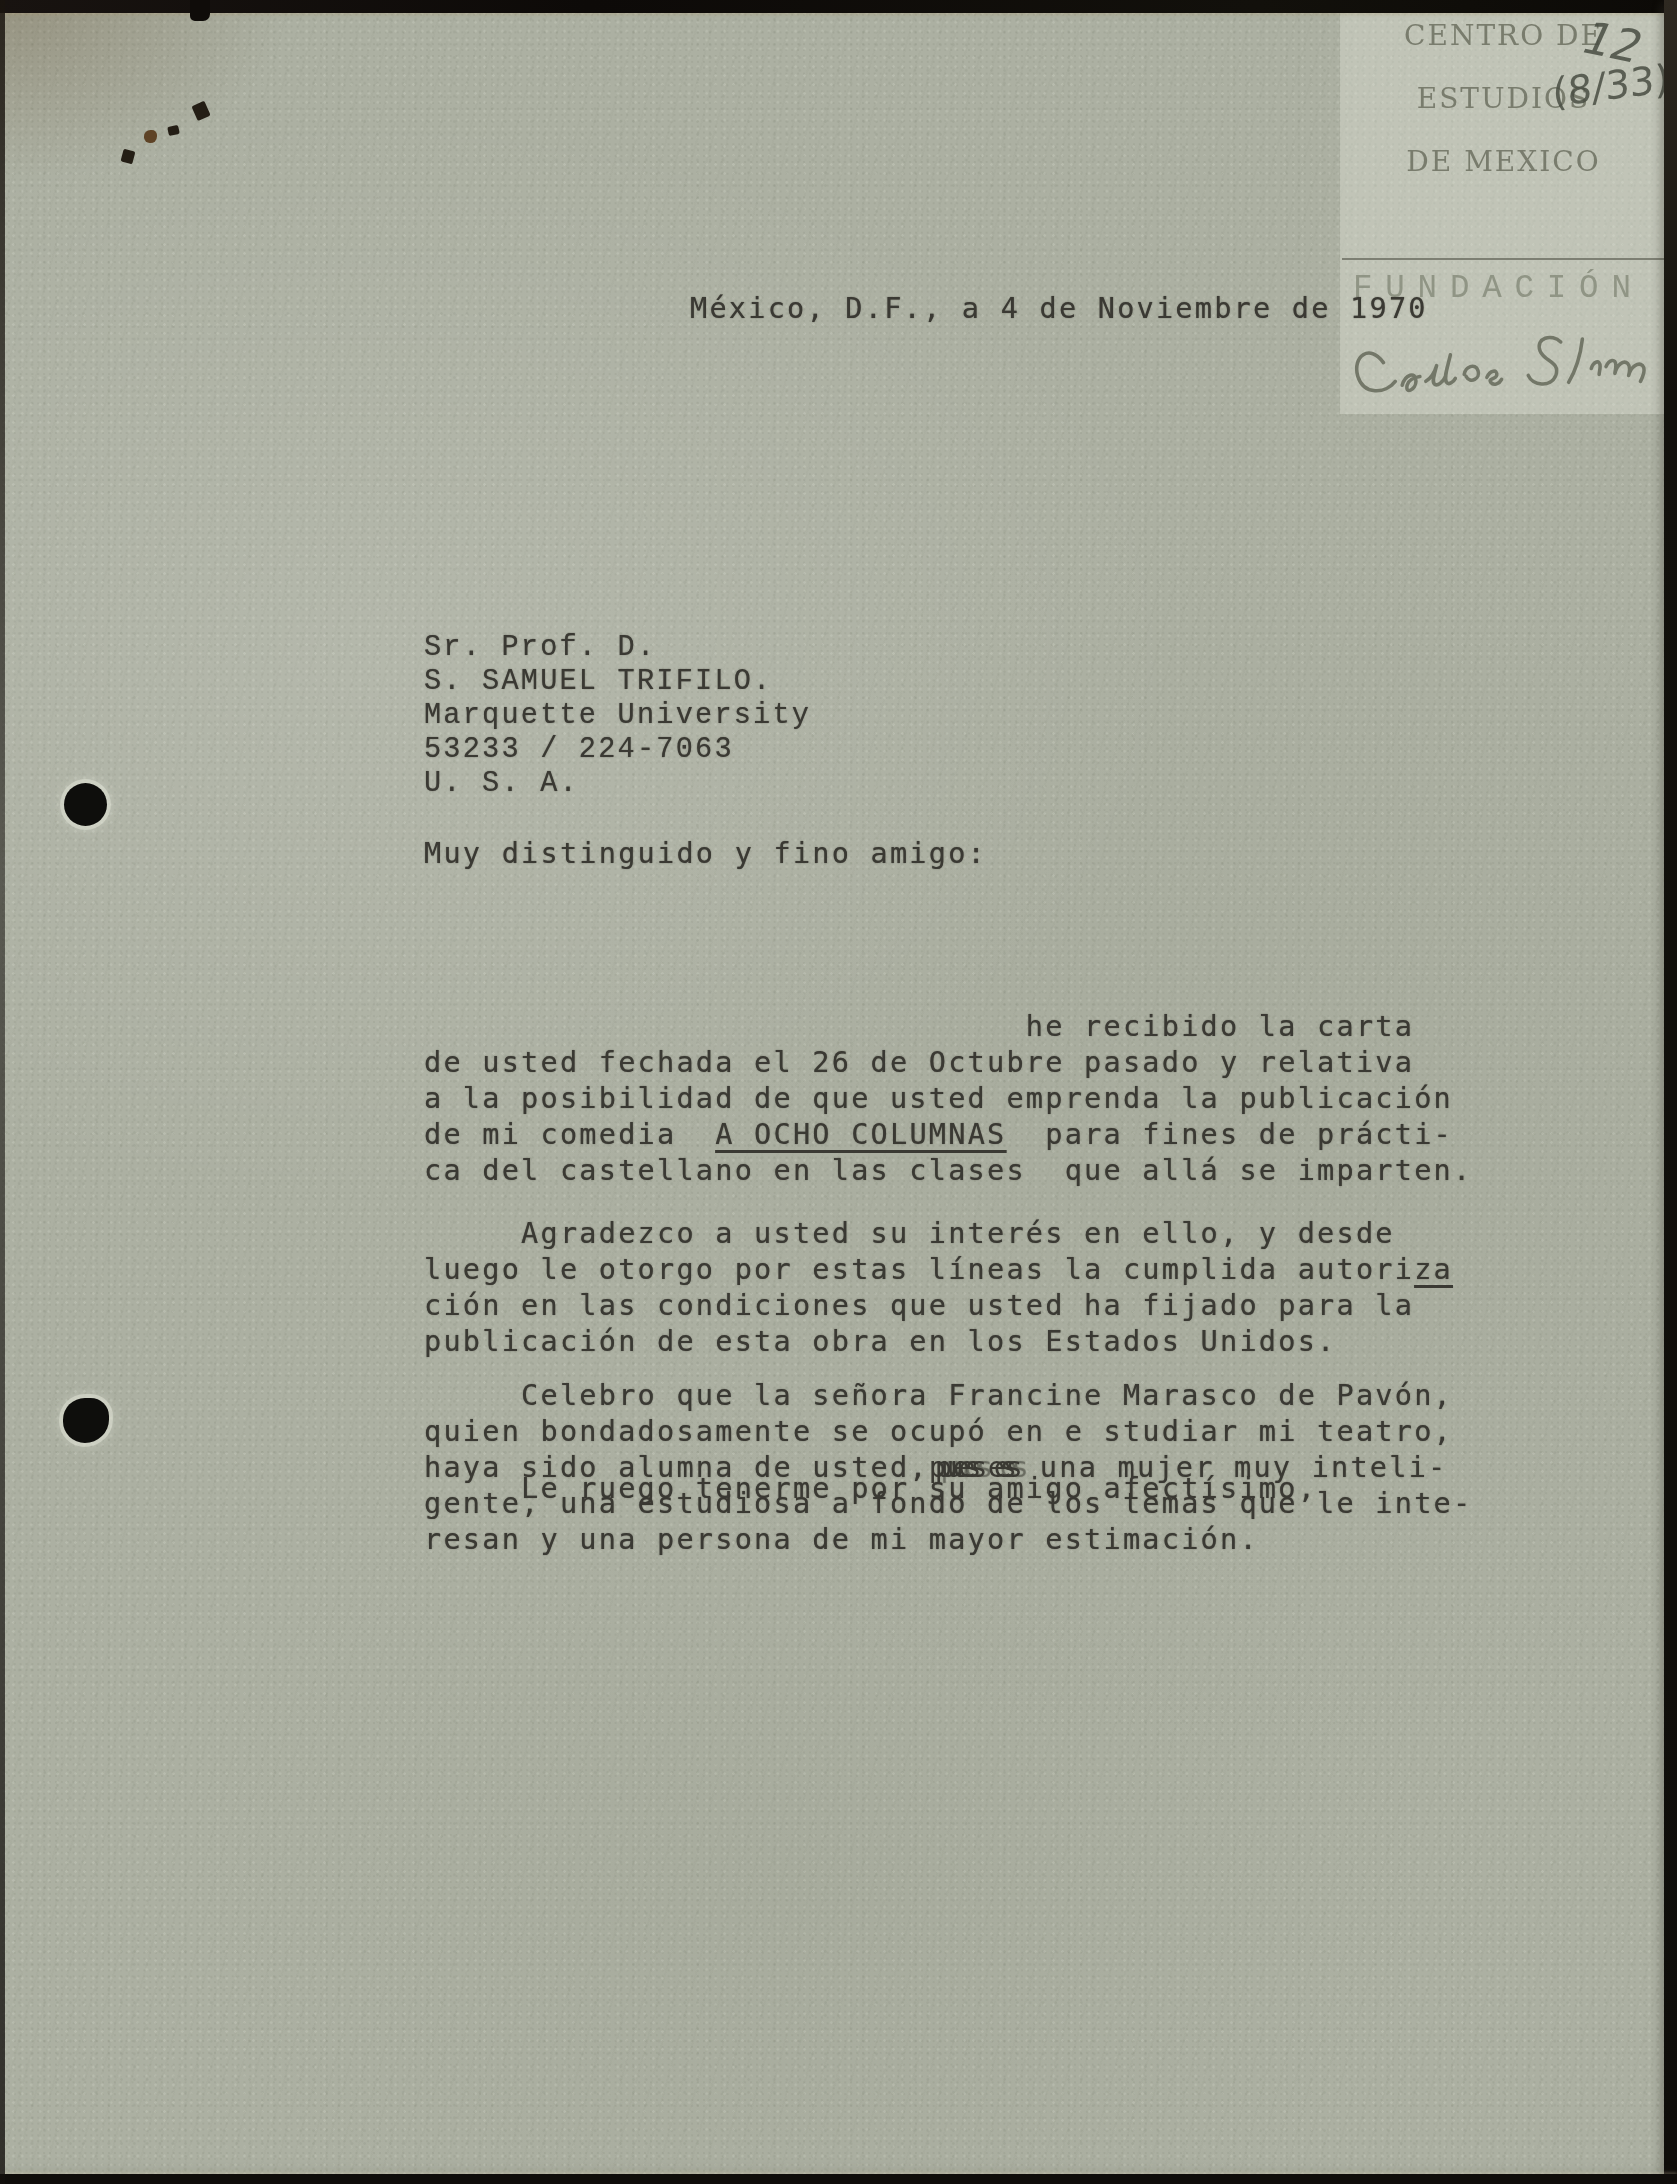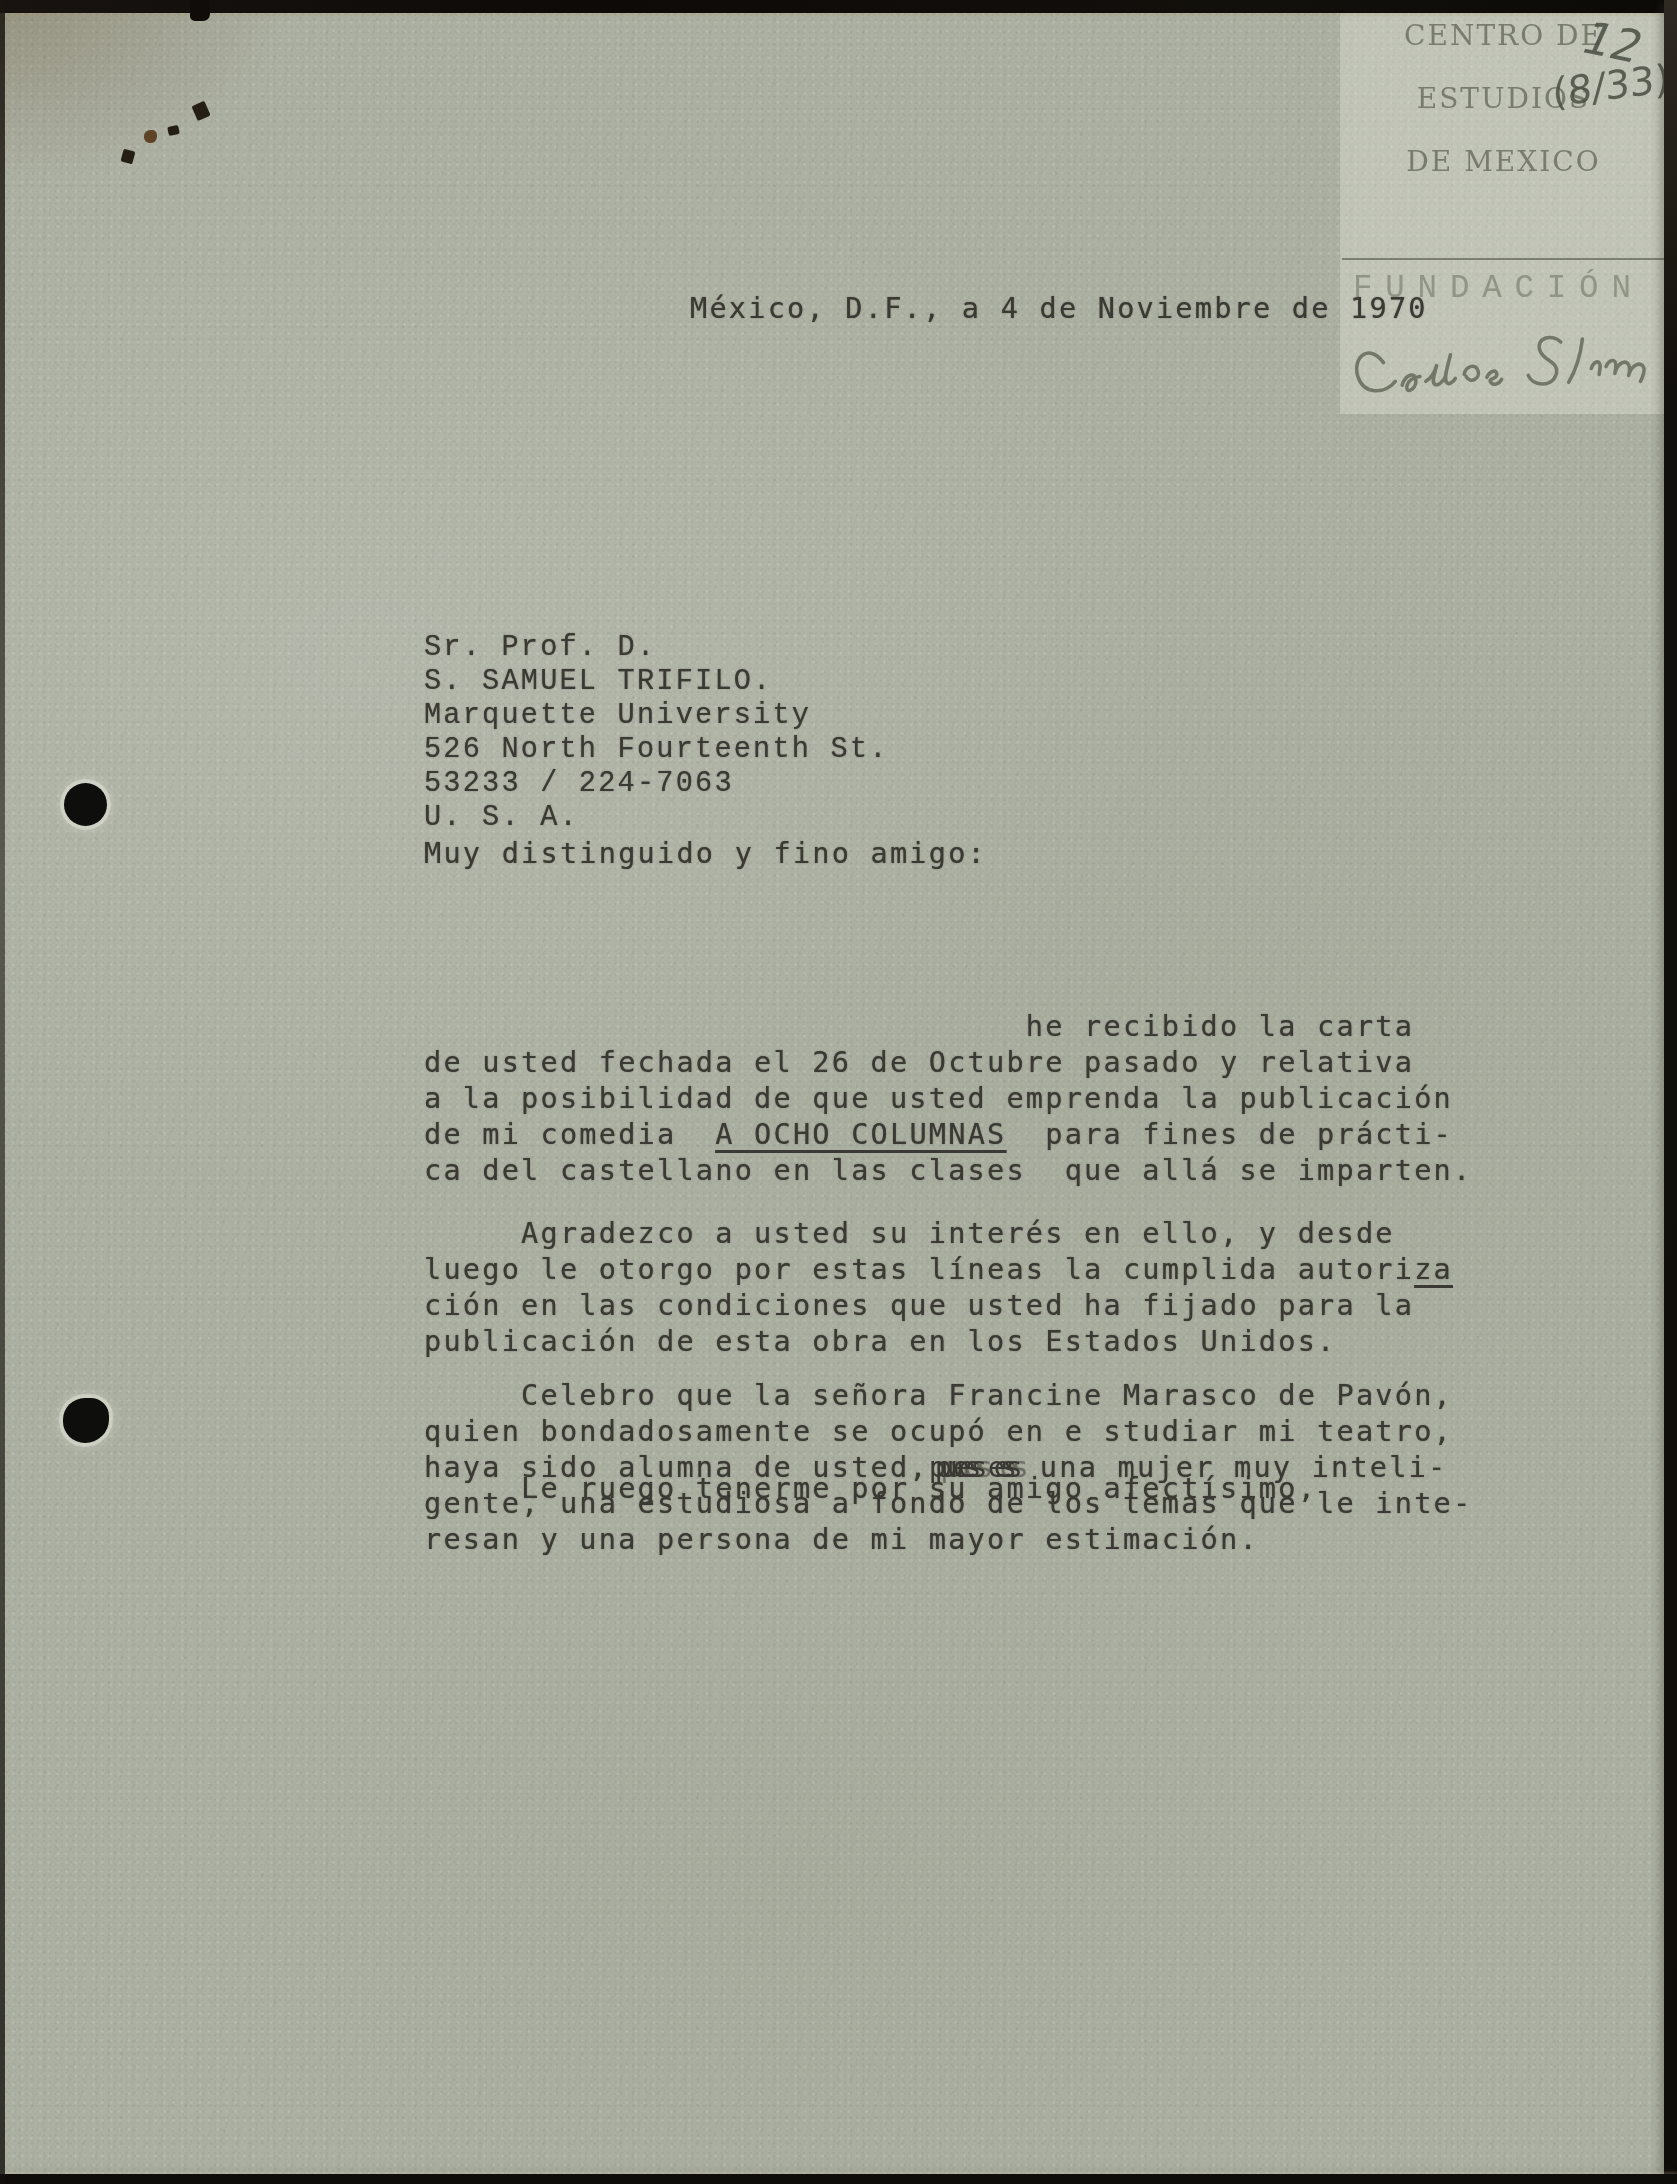--- a/index.html
+++ b/index.html
@@ -115,21 +115,21 @@
     </svg>
   </div>
 
   <div class="pencil pencil-num">12</div>
   <div class="pencil pencil-code">(8/33)</div>
 
   <div class="type date">México, D.F., a 4 de Noviembre de 1970</div>
 
   <div class="type addr">
     
-  <div class="addr-line">Sr. Prof. D.</div><div class="addr-line">S. SAMUEL TRIFILO.</div><div class="addr-line">Marquette University</div><div class="addr-line">526 North Fourteenth St.</div><div class="addr-line">53233 / 224-7063</div><div class="addr-line">U. S. A.</div></div>
+  <div class="addr-line">Sr. Prof. D.</div><div class="addr-line">S. SAMUEL TRIFILO.</div><div class="addr-line">Marquette University</div><div class="addr-line">53233 / 224-7063</div><div class="addr-line">U. S. A.</div></div>
 
   <div class="type salutation">Muy distinguido y fino amigo:</div>
 
   <div class="type para p1">
     
   <div class="bline"><span>                               he recibido la carta</span></div><div class="bline"><span>de usted fechada el 26 de Octubre pasado y relativa</span></div><div class="bline"><span>a la posibilidad de que usted emprenda la publicación</span></div><div class="bline"><span>de mi comedia  </span><span class="useg">A OCHO COLUMNAS</span><span>  para fines de prácti-</span></div><div class="bline"><span>ca del castellano en las clases  que allá se imparten.</span></div></div>
 
   <div class="type para p2">
     
   <div class="bline"><span>     Agradezco a usted su interés en ello, y desde</span></div><div class="bline"><span>luego le otorgo por estas líneas la cumplida autori</span><span class="useg">za</span></div><div class="bline"><span>ción en las condiciones que usted ha fijado para la</span></div><div class="bline"><span>publicación de esta obra en los Estados Unidos.</span></div></div>

